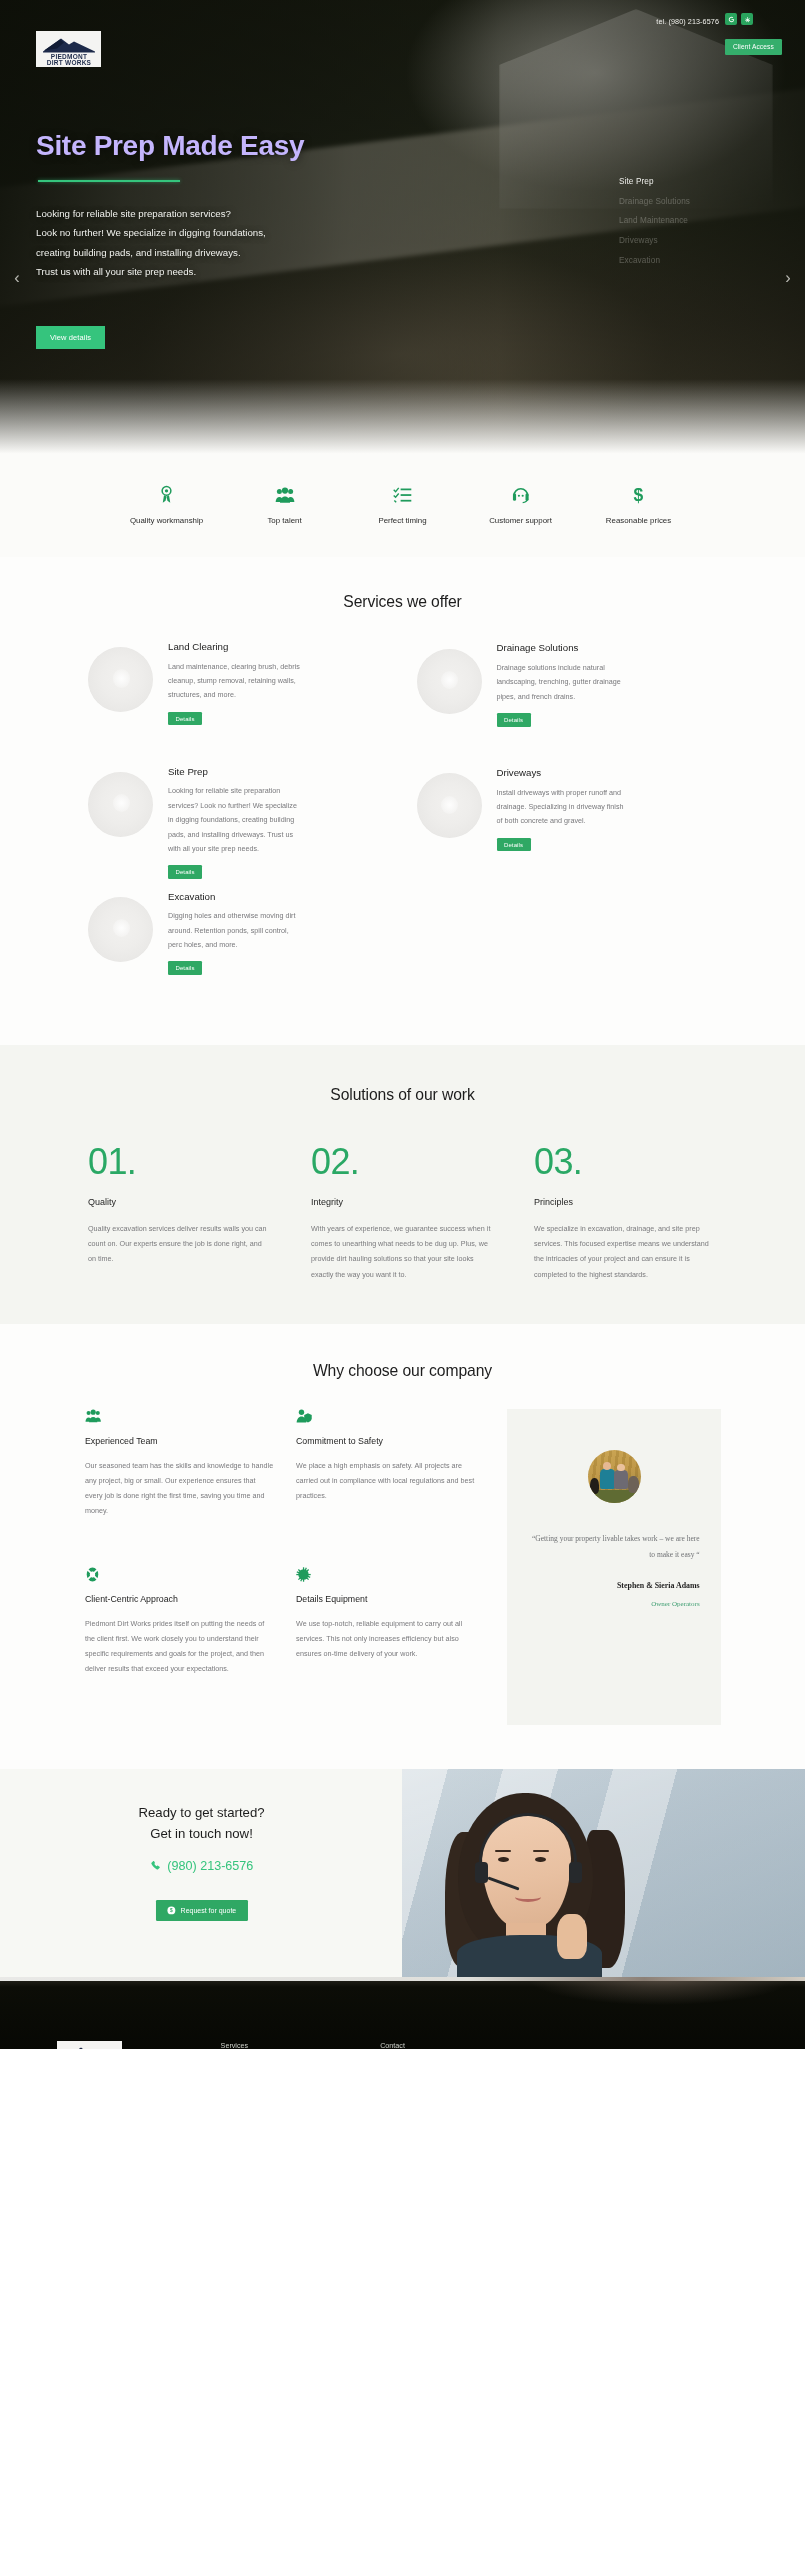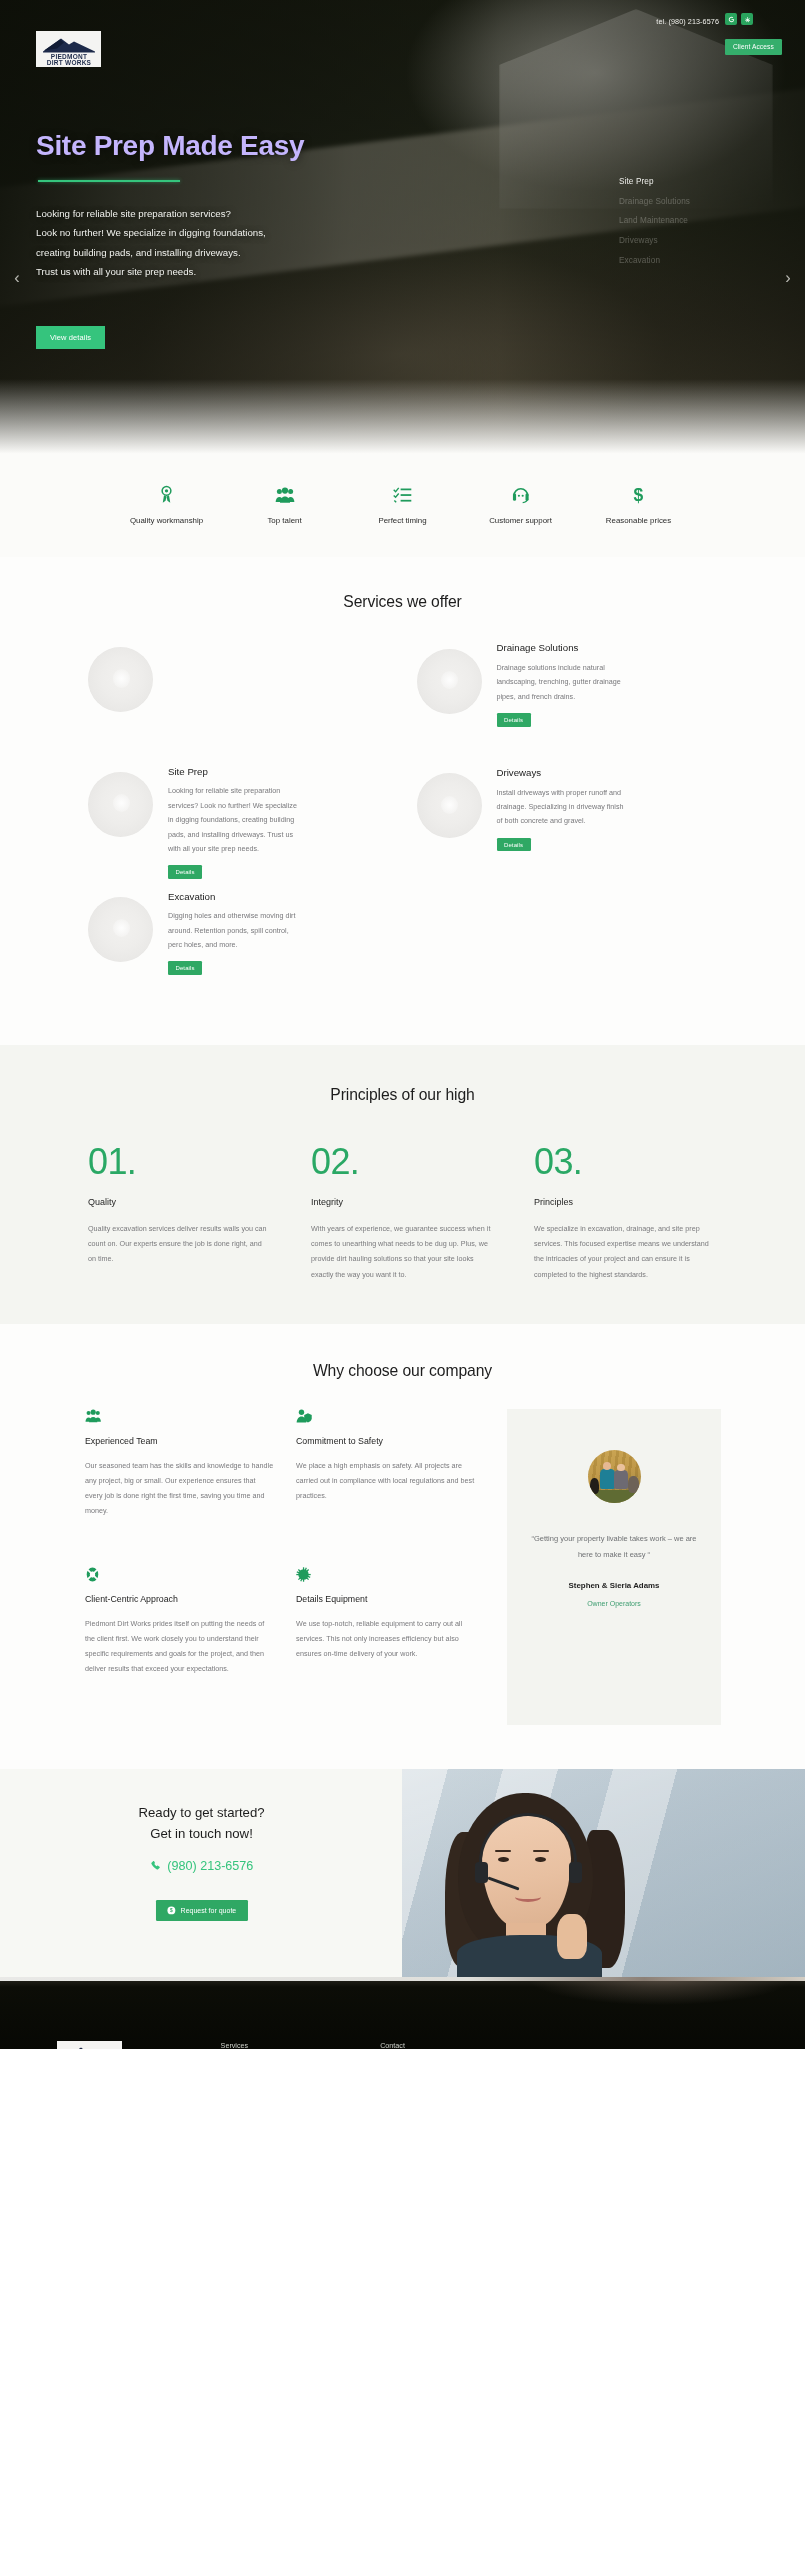--- a/index.html
+++ b/index.html
@@ -211,23 +211,24 @@
   .why-ic { height: 16.4px; color:#1f9b5c; margin-bottom: 11.3px; }
   .why-ic svg { display:block; }
   .why-title { font-size: 8.8px; color:#1d1d1d; margin-bottom: 11.3px; }
   .why-text { font-size: 7.2px; color:#7a7a7d; line-height: 2.1; }
 
   .testimonial {
     grid-row: 1 / span 2;
     grid-column: 3;
     background: #f3f4f0;
     padding: 29px 21.4px 28px;
-    text-align:center;
+    text-align:right;
     align-self: start;
     height: 316px;
+    font-family: Liberation Serif, serif;
   }
   .tst-ava {
     width: 53px; height: 53px; border-radius: 50%;
     margin: 12.6px auto 28px; overflow: hidden; position:relative;
     background: linear-gradient(165deg, #c9a24c 0%, #bd9440 45%, #8f7d3a 100%);
   }
   .tst-ava .bg { position:absolute; inset:0;
     background: repeating-linear-gradient(96deg, rgba(0,0,0,.07) 0 3.1px, rgba(255,255,255,.05) 3.1px 7px); }
   .tst-ava .ground { position:absolute; left:0; right:0; bottom:0; height:26%; background:#5f6b33; }
   .tst-ava .m-head { position:absolute; left:30%; top:22%; width:15%; height:15%; border-radius:50%; background:#e6b893; }
@@ -462,20 +463,25 @@
     <span class="feat-label">Reasonable prices</span>
   </div>
 </section>
 
 <section class="services">
   <h2 class="sec-title">Services we offer</h2>
   <div class="svc-grid">
 
     <div class="svc">
       <div class="svc-img"></div>
+      <div>
+        <div class="svc-name">Land Clearing</div>
+        <div class="svc-desc">Land maintenance, clearing brush, debris cleanup, stump removal, retaining walls, structures, and more.</div>
+        <button class="svc-btn">Details</button>
+      </div>
     </div>
 
     <div class="svc shift">
       <div class="svc-img"></div>
       <div>
         <div class="svc-name">Drainage Solutions</div>
         <div class="svc-desc">Drainage solutions include natural landscaping, trenching, gutter drainage pipes, and french drains.</div>
         <button class="svc-btn">Details</button>
       </div>
     </div>
@@ -504,21 +510,21 @@
         <div class="svc-name">Excavation</div>
         <div class="svc-desc">Digging holes and otherwise moving dirt around. Retention ponds, spill control, perc holes, and more.</div>
         <button class="svc-btn">Details</button>
       </div>
     </div>
 
   </div>
 </section>
 
 <section class="principles">
-  <h2 class="sec-title">Principles of our high</h2>
+  <h2 class="sec-title">Solutions of our work</h2>
   <div class="pr-grid">
     <div>
       <div class="pr-num">01.</div>
       <div class="pr-title">Quality</div>
       <div class="pr-text">Quality excavation services deliver results walls you can count on. Our experts ensure the job is done right, and on time.</div>
     </div>
     <div>
       <div class="pr-num">02.</div>
       <div class="pr-title">Integrity</div>
       <div class="pr-text">With years of experience, we guarantee success when it comes to unearthing what needs to be dug up. Plus, we provide dirt hauling solutions so that your site looks exactly the way you want it to.</div>

